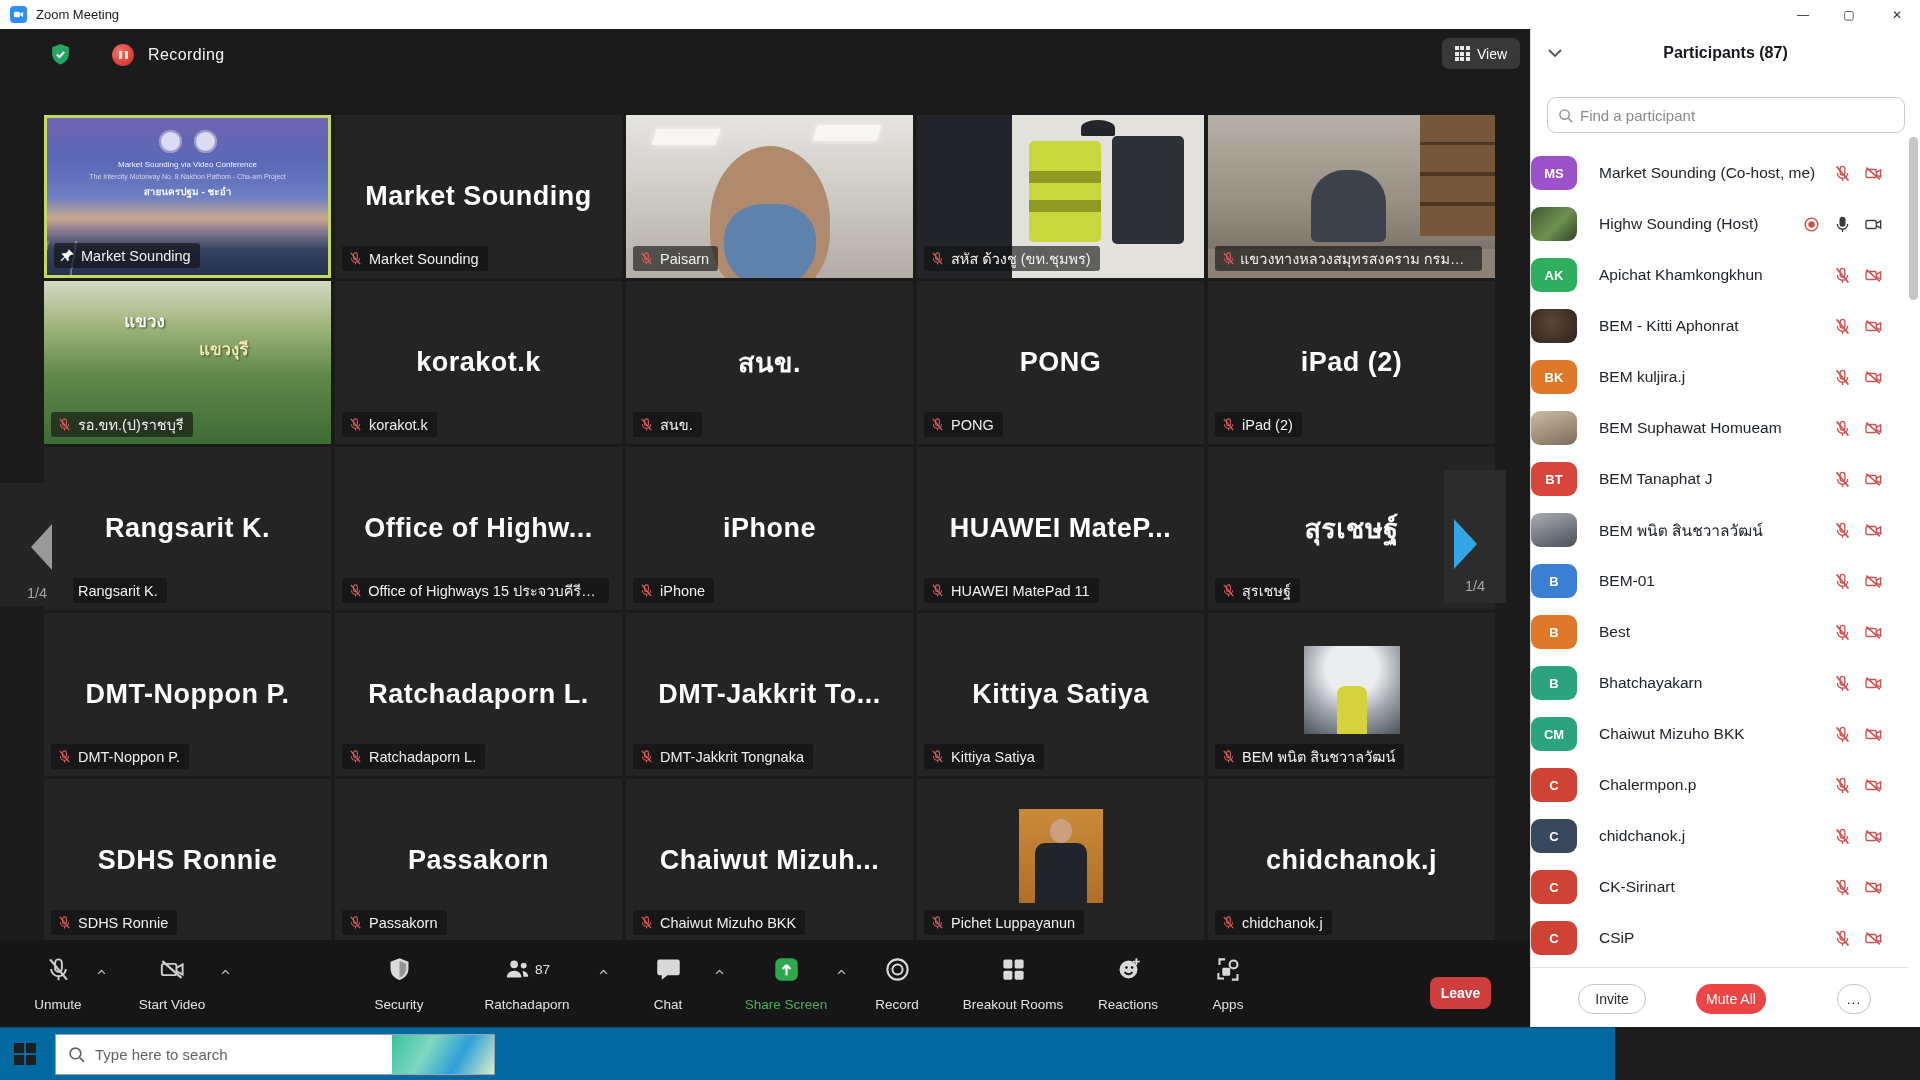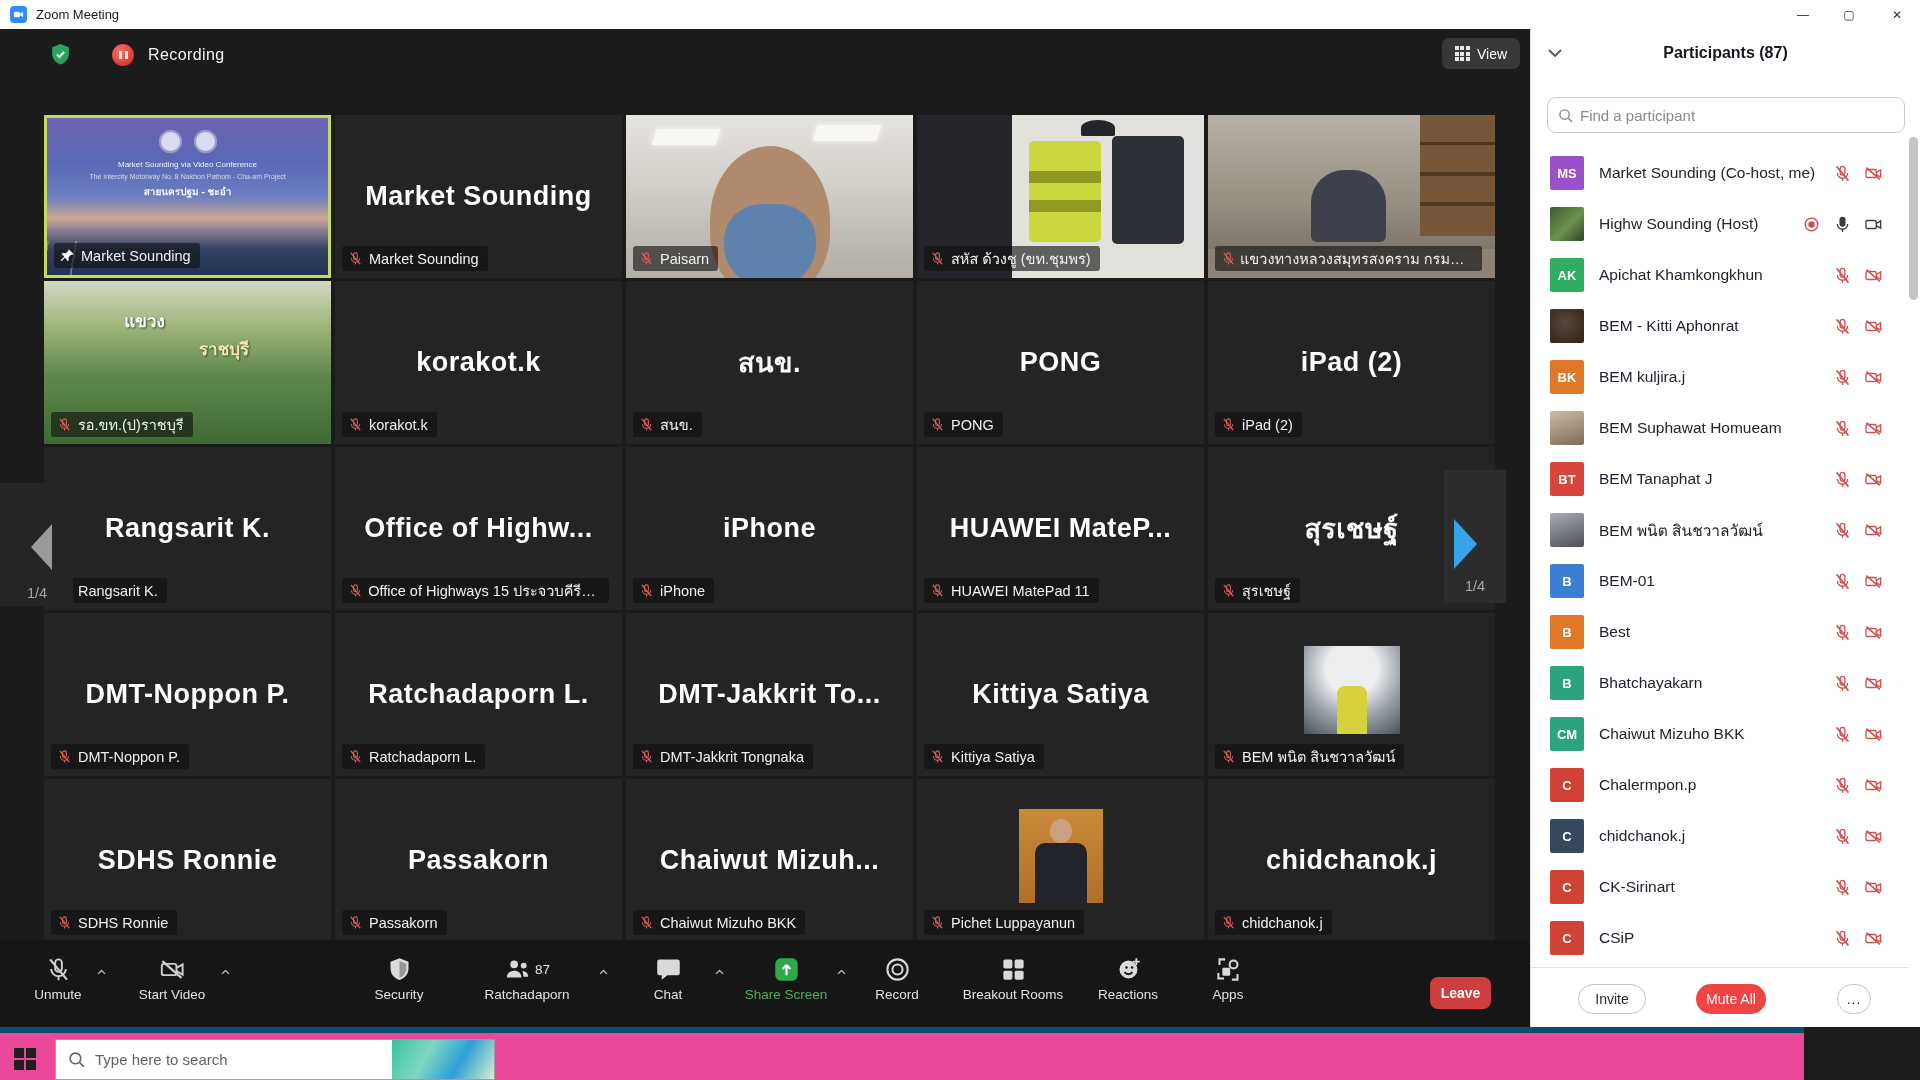--- a/index.html
+++ b/index.html
@@ -90,54 +90,54 @@
   
   .panel{position:absolute;left:1530px;top:29px;width:390px;height:998px;background:#fff;border-left:1px solid #dcdcdc;z-index:10}
   .p-head{position:absolute;left:0;top:0;width:100%;height:48px}
   .p-collapse{position:absolute;left:16px;top:16px;width:16px;height:16px;color:#555}
   .p-title{position:absolute;left:0;top:15px;width:100%;text-align:center;font-size:16px;font-weight:bold;color:#16161e}
   .p-search{position:absolute;left:16px;top:68px;width:358px;height:36px;border:1px solid #c9c9c9;border-radius:9px;
     display:flex;align-items:center;padding:0 10px;gap:7px;color:#8a8a8a;font-size:15px;background:#fff}
   .p-search svg{width:15px;height:15px}
   .plist{position:absolute;left:0;top:111px;width:378px;height:846px}
   .prow{position:absolute;left:0;width:378px;height:50px}
-  .pavatar{position:absolute;left:19px;top:8px;width:34px;height:34px;border-radius:2px;color:#fff;
+  .pavatar{position:absolute;left:0;top:8px;width:46px;height:34px;border-radius:9px;color:#fff;
     font-size:13px;font-weight:bold;display:flex;align-items:center;justify-content:center;overflow:hidden}
   .pavatar.photo-road{background:linear-gradient(135deg,#41592f,#6e9150 55%,#2f4426)}
   .pavatar.photo-dark{background:radial-gradient(circle at 45% 40%,#5a4638,#2e2319)}
   .pavatar.photo-person{background:linear-gradient(160deg,#cdbba6,#7d6c59)}
   .pavatar.photo-tunnel{background:linear-gradient(160deg,#a8adb5,#4a4f58)}
   .pname{position:absolute;left:68px;top:0;height:50px;display:flex;align-items:center;
     font-size:15.5px;color:#20242e;max-width:230px;white-space:nowrap;overflow:hidden;text-overflow:ellipsis}
   .picons{position:absolute;right:26px;top:0;height:50px;display:flex;align-items:center;gap:12px}
   .picons svg{width:19px;height:19px}
   .p-foot{position:absolute;left:0;top:938px;width:378px;height:60px;border-top:1px solid #e4e4e4;background:#fff}
   .pbtn{position:absolute;top:16px;height:30px;border-radius:16px;display:flex;align-items:center;
     justify-content:center;font-size:14px;cursor:default}
   .pbtn.invite{left:47px;width:68px;border:1px solid #c4c4c4;color:#2b2b2b}
   .pbtn.muteall{left:165px;width:70px;background:#ef4444;color:#fff}
   .pbtn.more{left:306px;width:34px;border:1px solid #c4c4c4;color:#2b2b2b;letter-spacing:1px}
   .pscroll{position:absolute;right:2px;top:108px;width:9px;height:163px;border-radius:5px;background:#c5c5c5}
 
   
   .zoombar{position:absolute;left:0;top:940px;width:1530px;height:87px;background:#161616;z-index:8}
   .zb-item{position:absolute;top:14px;width:120px;margin-left:-60px;display:flex;flex-direction:column;
-    align-items:center;gap:3px;color:#dcdcdc}
+    align-items:center;gap:13px;color:#dcdcdc}
   .zb-item .ic{height:30px;display:flex;align-items:center;justify-content:center;gap:4px}
   .zb-item .ic svg{width:27px;height:27px}
   .zb-item .lbl{font-size:13.5px;color:#e2e2e2;white-space:nowrap}
   .zb-item.green .lbl{color:#45b15c}
   .zb-badge{position:absolute;font-size:13.5px;color:#e2e2e2}
   .zb-chev{position:absolute;top:24px;color:#b9b9b9}
   .zb-chev svg{width:11px;height:11px}
   .leavebtn{position:absolute;left:1430px;top:37px;width:61px;height:32px;background:#cf3e3e;border-radius:8px;
     color:#fff;font-size:14px;font-weight:bold;display:flex;align-items:center;justify-content:center}
 
   
-  .taskbar{position:absolute;left:0;top:1027px;width:1804px;height:53px;background:#ec4899;border-top:6px solid #0c4a6e;z-index:50}
+  .taskbar{position:absolute;left:0;top:1027px;width:1615px;height:53px;background:#0369a1;border-top:1px solid #0c4a6e;z-index:50}
   .startbtn{position:absolute;left:14px;top:15px;display:grid;grid-template-columns:10px 10px;grid-gap:2px}
   .startbtn b{width:10px;height:10px;background:#1f1f1f}
   .wsearch{position:absolute;left:55px;top:6px;width:440px;height:41px;background:#fff;border:1px solid #9aa0a6;
     display:flex;align-items:center;gap:10px;padding:0 12px;font-size:15px;color:#5f6368;overflow:hidden}
   .wsearch svg{flex:0 0 auto;width:17px;height:17px}
   .wsearch .hl{position:absolute;right:0;top:0;width:102px;height:100%;
     background:linear-gradient(120deg,#37c2a0 0%,#7fd8c0 35%,#2e9fd8 65%,#d8f0c8 100%)}
 </style>
 </head>
 <body>
@@ -269,21 +269,21 @@
               <path d="M12 18v3.5"></path>
               <path d="M4.5 3l15 18" stroke-width="2"></path>
             </svg>
           </span>
           <span>แขวงทางหลวงสมุทรสงคราม กรมทางหลวง</span>
         </div>
       </div>
       <div class="tile" style="left: 44px; top: 203px;">
         <div class="pho ratch">
           <span class="rt1">แขวง</span>
-          <span class="rt2">ราชบุรี</span>
+          <span class="rt2">แขวงุรี</span>
         </div>
         <div class="tlabel">
           <span style="display:flex;width:15px;height:15px">
             <svg viewBox="0 0 24 24" fill="none" stroke="#e05d5d" stroke-width="1.7">
               <rect x="9" y="3" width="6" height="11" rx="3"></rect>
               <path d="M5.5 11.5a6.5 6.5 0 0 0 13 0"></path>
               <path d="M12 18v3.5"></path>
               <path d="M4.5 3l15 18" stroke-width="2"></path>
             </svg>
           </span>

